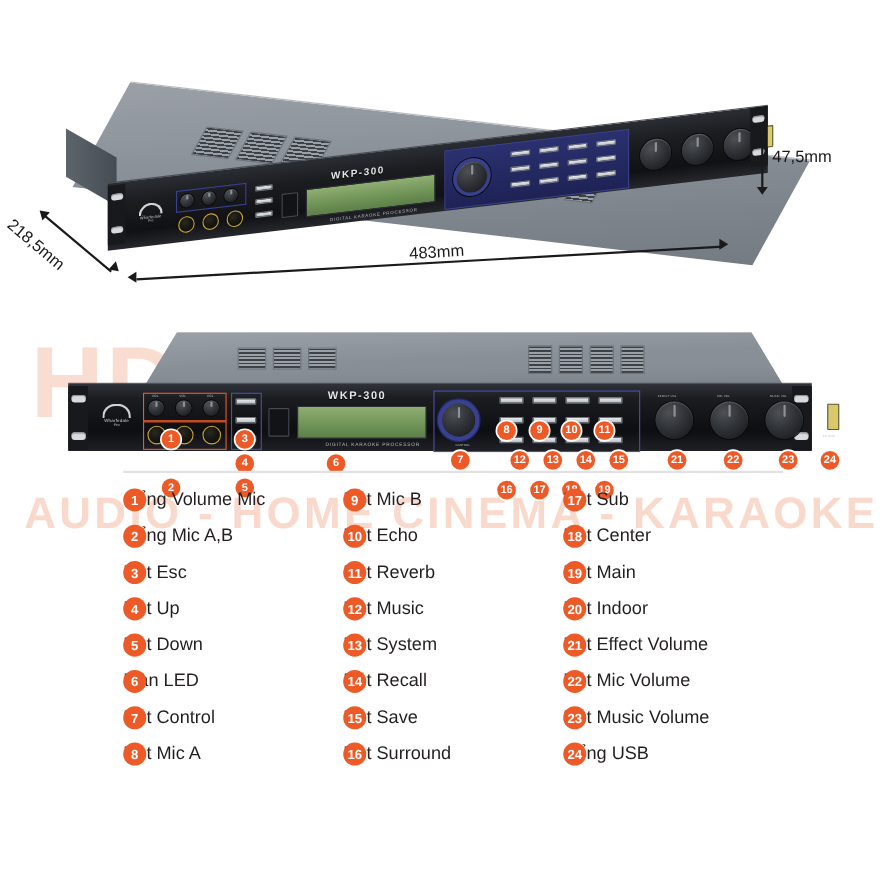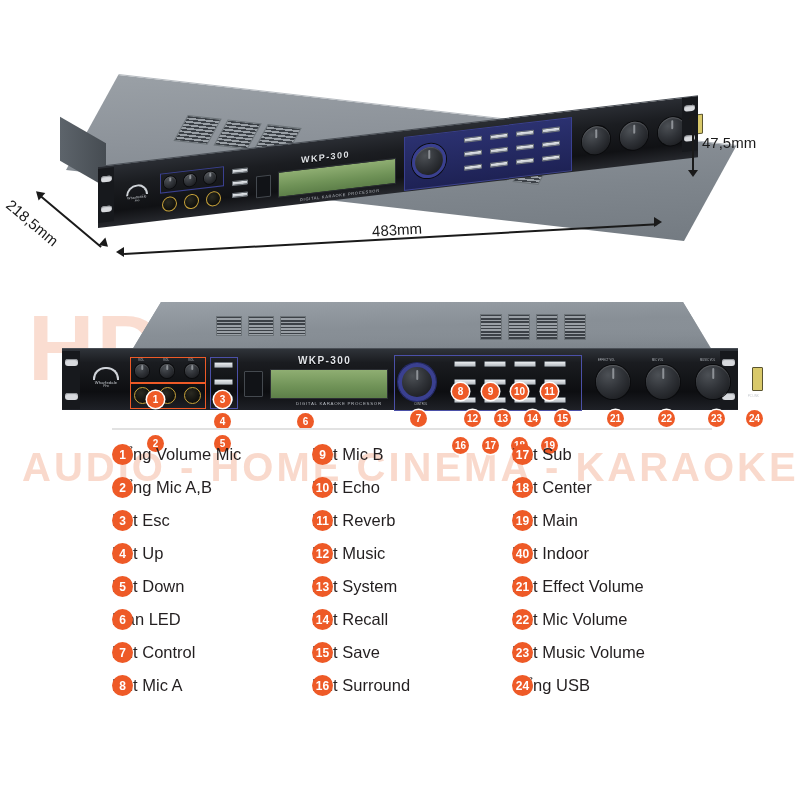--- a/index.html
+++ b/index.html
@@ -404,21 +404,21 @@
           </div>
           <div class="legend-row">
             <div class="badge badge-leg">18</div>
             <div class="legend-text">Nút Center</div>
           </div>
           <div class="legend-row">
             <div class="badge badge-leg">19</div>
             <div class="legend-text">Nút Main</div>
           </div>
           <div class="legend-row">
-            <div class="badge badge-leg">40</div>
+            <div class="badge badge-leg">20</div>
             <div class="legend-text">Nút Indoor</div>
           </div>
           <div class="legend-row">
             <div class="badge badge-leg">21</div>
             <div class="legend-text">Nút Effect Volume</div>
           </div>
           <div class="legend-row">
             <div class="badge badge-leg">22</div>
             <div class="legend-text">Nút Mic Volume</div>
           </div>

